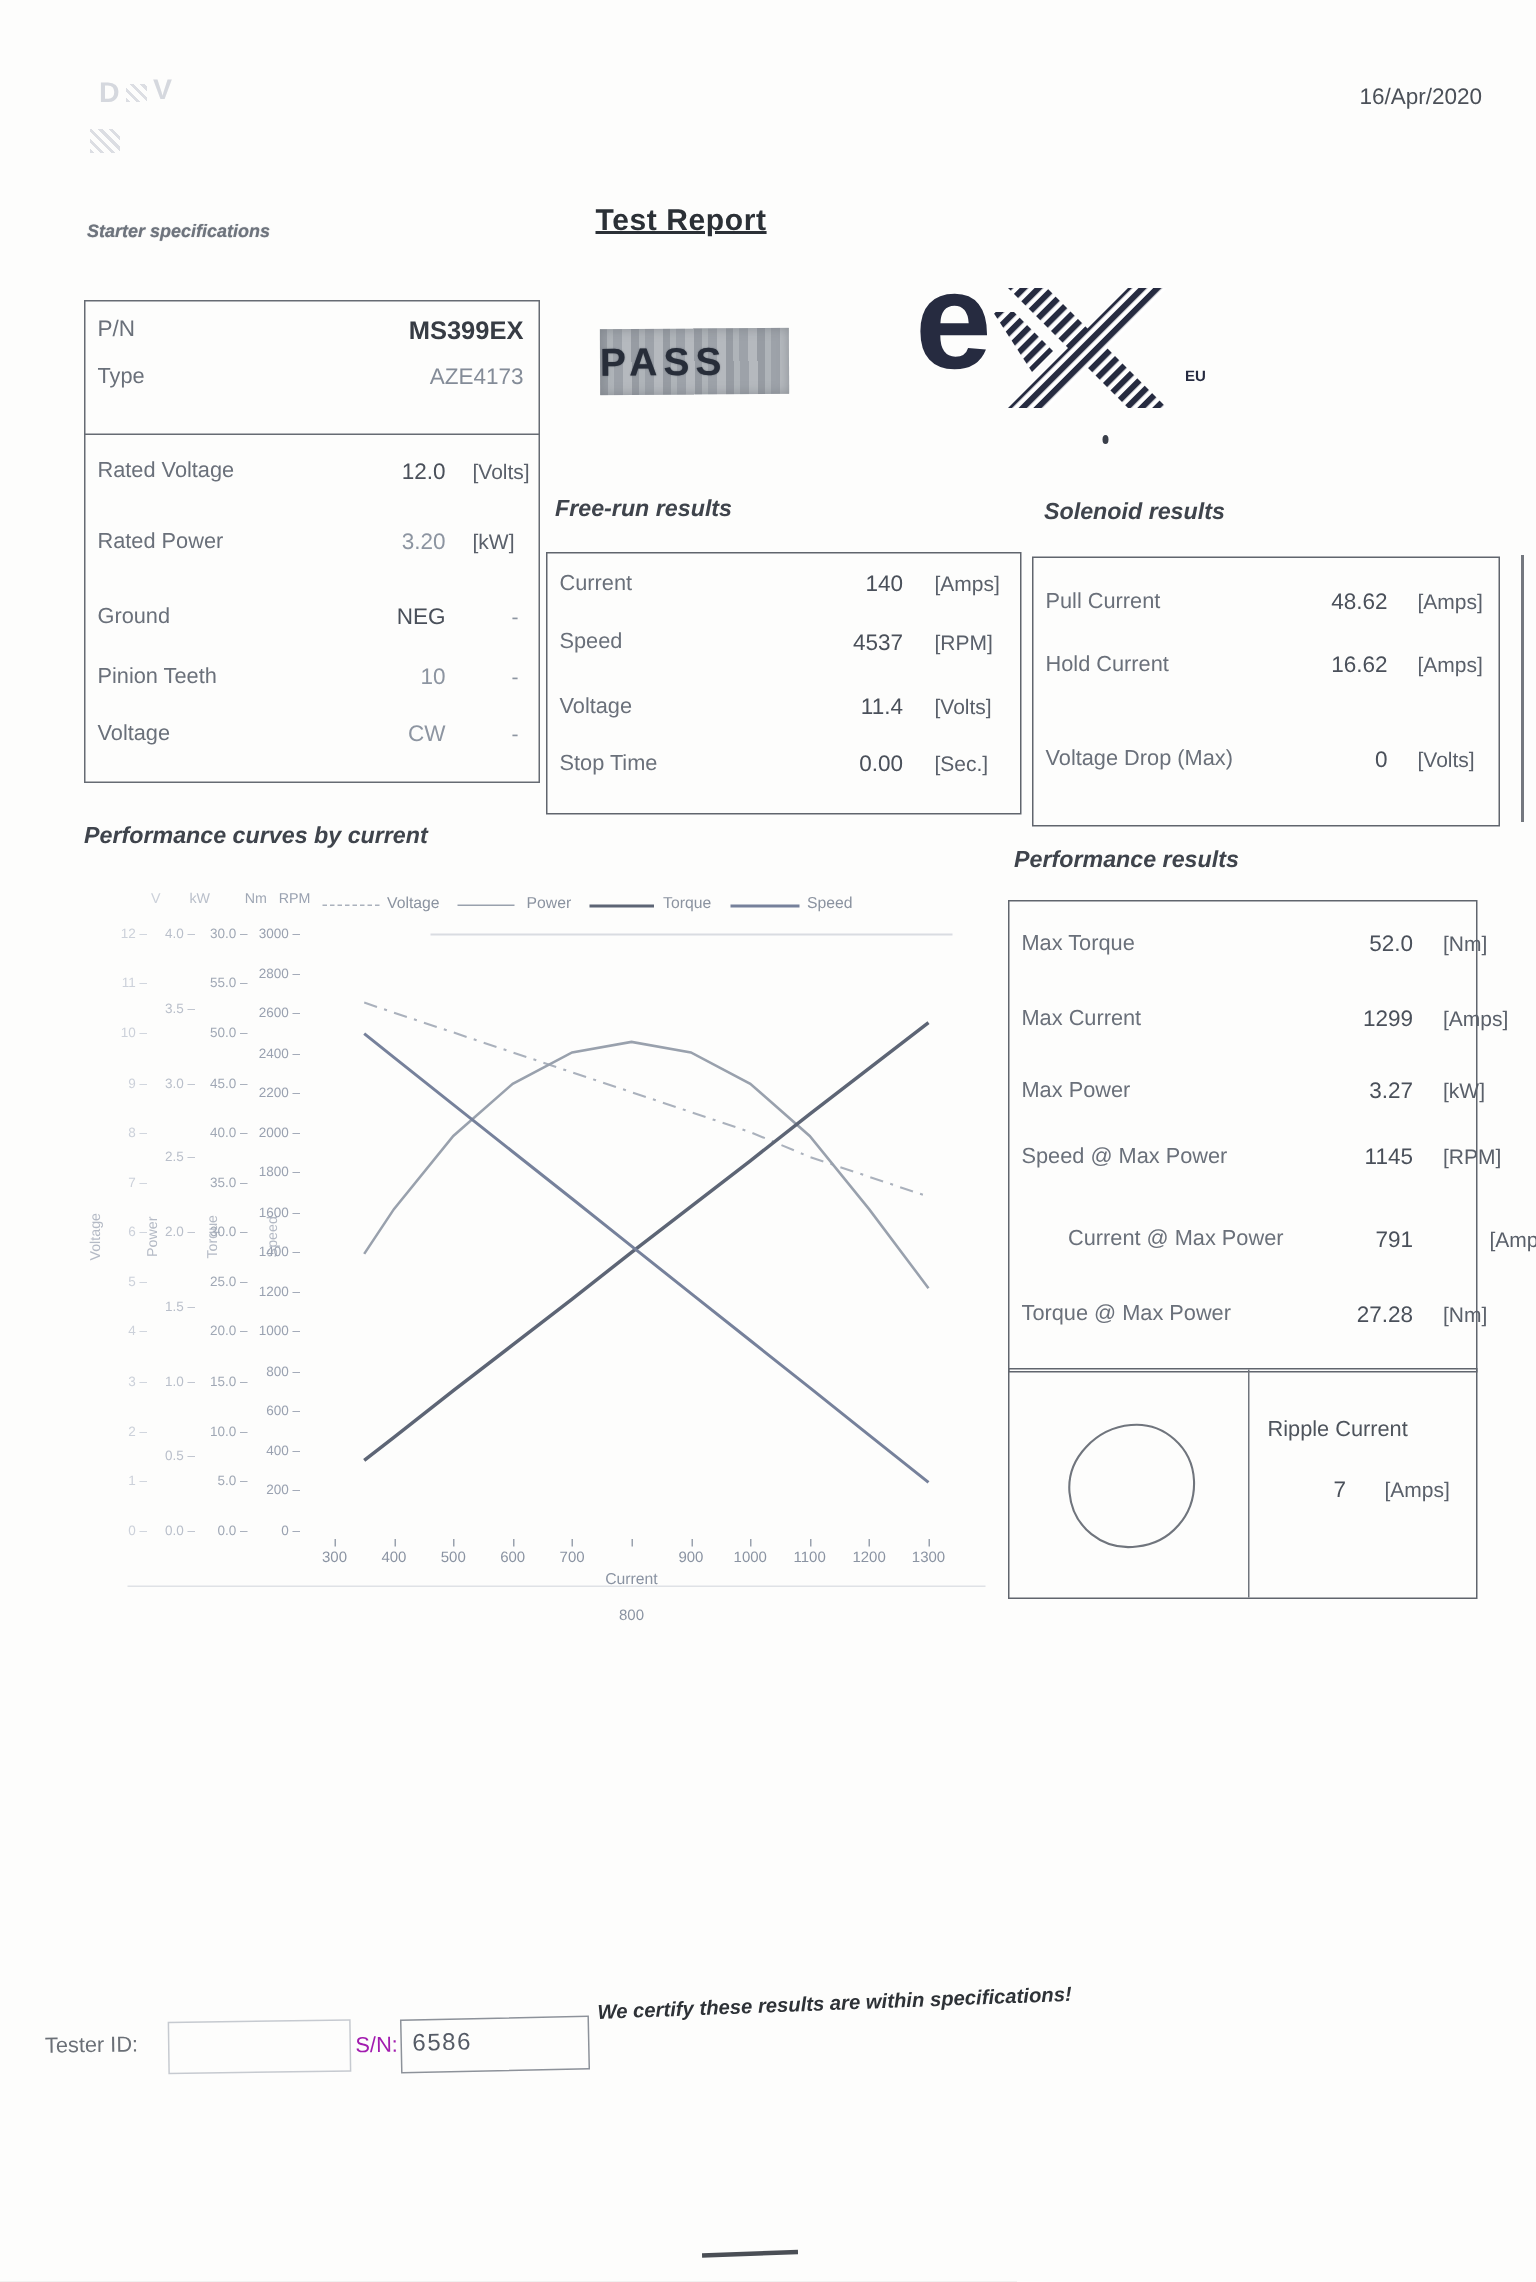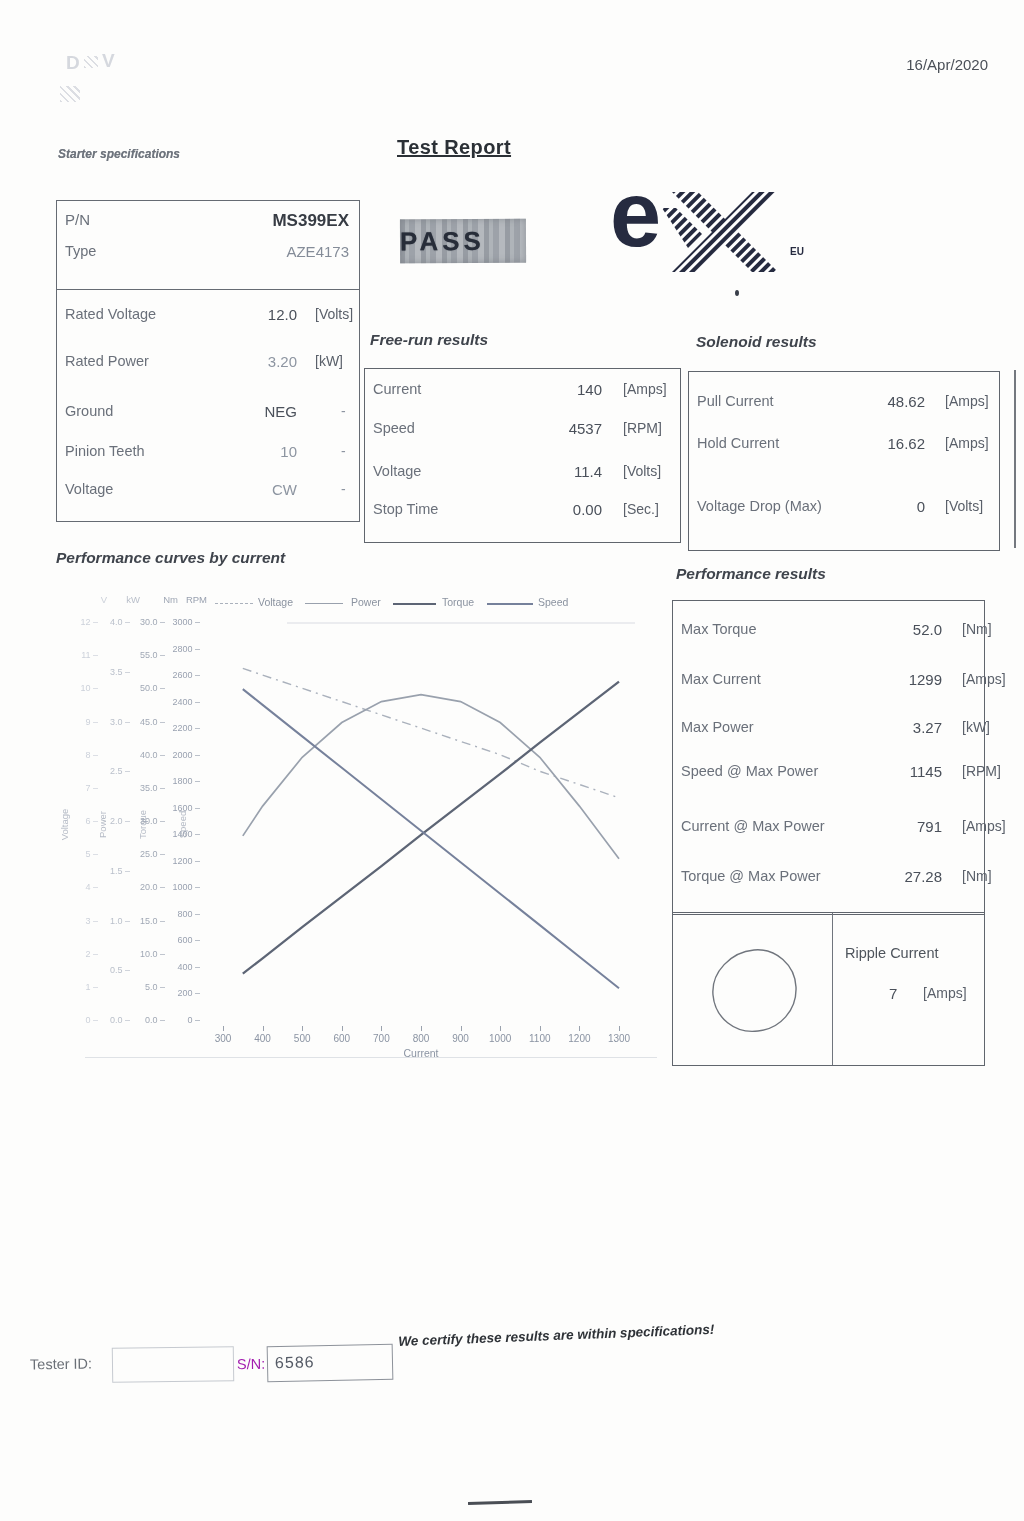--- a/index.html
+++ b/index.html
@@ -276,21 +276,21 @@
       <div class="xtick-lab" style="left: 173px;">300</div>
       <div class="xtick-mark" style="left: 212.6px;"></div>
       <div class="xtick-lab" style="left: 212.6px;">400</div>
       <div class="xtick-mark" style="left: 252.2px;"></div>
       <div class="xtick-lab" style="left: 252.2px;">500</div>
       <div class="xtick-mark" style="left: 291.8px;"></div>
       <div class="xtick-lab" style="left: 291.8px;">600</div>
       <div class="xtick-mark" style="left: 331.4px;"></div>
       <div class="xtick-lab" style="left: 331.4px;">700</div>
       <div class="xtick-mark" style="left: 371px;"></div>
-      <div class="xtick-lab" style="left: 371px;">800</div>
+      <div class="xtick-lab" style="left: 371px; margin-top: 39px;">800</div>
       <div class="xtick-mark" style="left: 410.6px;"></div>
       <div class="xtick-lab" style="left: 410.6px;">900</div>
       <div class="xtick-mark" style="left: 450.2px;"></div>
       <div class="xtick-lab" style="left: 450.2px;">1000</div>
       <div class="xtick-mark" style="left: 489.8px;"></div>
       <div class="xtick-lab" style="left: 489.8px;">1100</div>
       <div class="xtick-mark" style="left: 529.4px;"></div>
       <div class="xtick-lab" style="left: 529.4px;">1200</div>
       <div class="xtick-mark" style="left: 569px;"></div>
       <div class="xtick-lab" style="left: 569px;">1300</div>
@@ -327,21 +327,21 @@
     <div class="row" style="top:118px;">
       <span class="lbl">Max Power</span>
       <span class="val">3.27</span>
       <span class="unit">[kW]</span>
     </div>
     <div class="row" style="top:162px;">
       <span class="lbl">Speed @ Max Power</span>
       <span class="val">1145</span>
       <span class="unit">[RPM]</span>
     </div>
-    <div class="row" style="top:217px;">
+    <div class="row" style="top:217px;margin-left:31px;">
       <span class="lbl">Current @ Max Power</span>
       <span class="val">791</span>
       <span class="unit">[Amps]</span>
     </div>
     <div class="row" style="top:267px;">
       <span class="lbl">Torque @ Max Power</span>
       <span class="val">27.28</span>
       <span class="unit">[Nm]</span>
     </div>
   </div>

